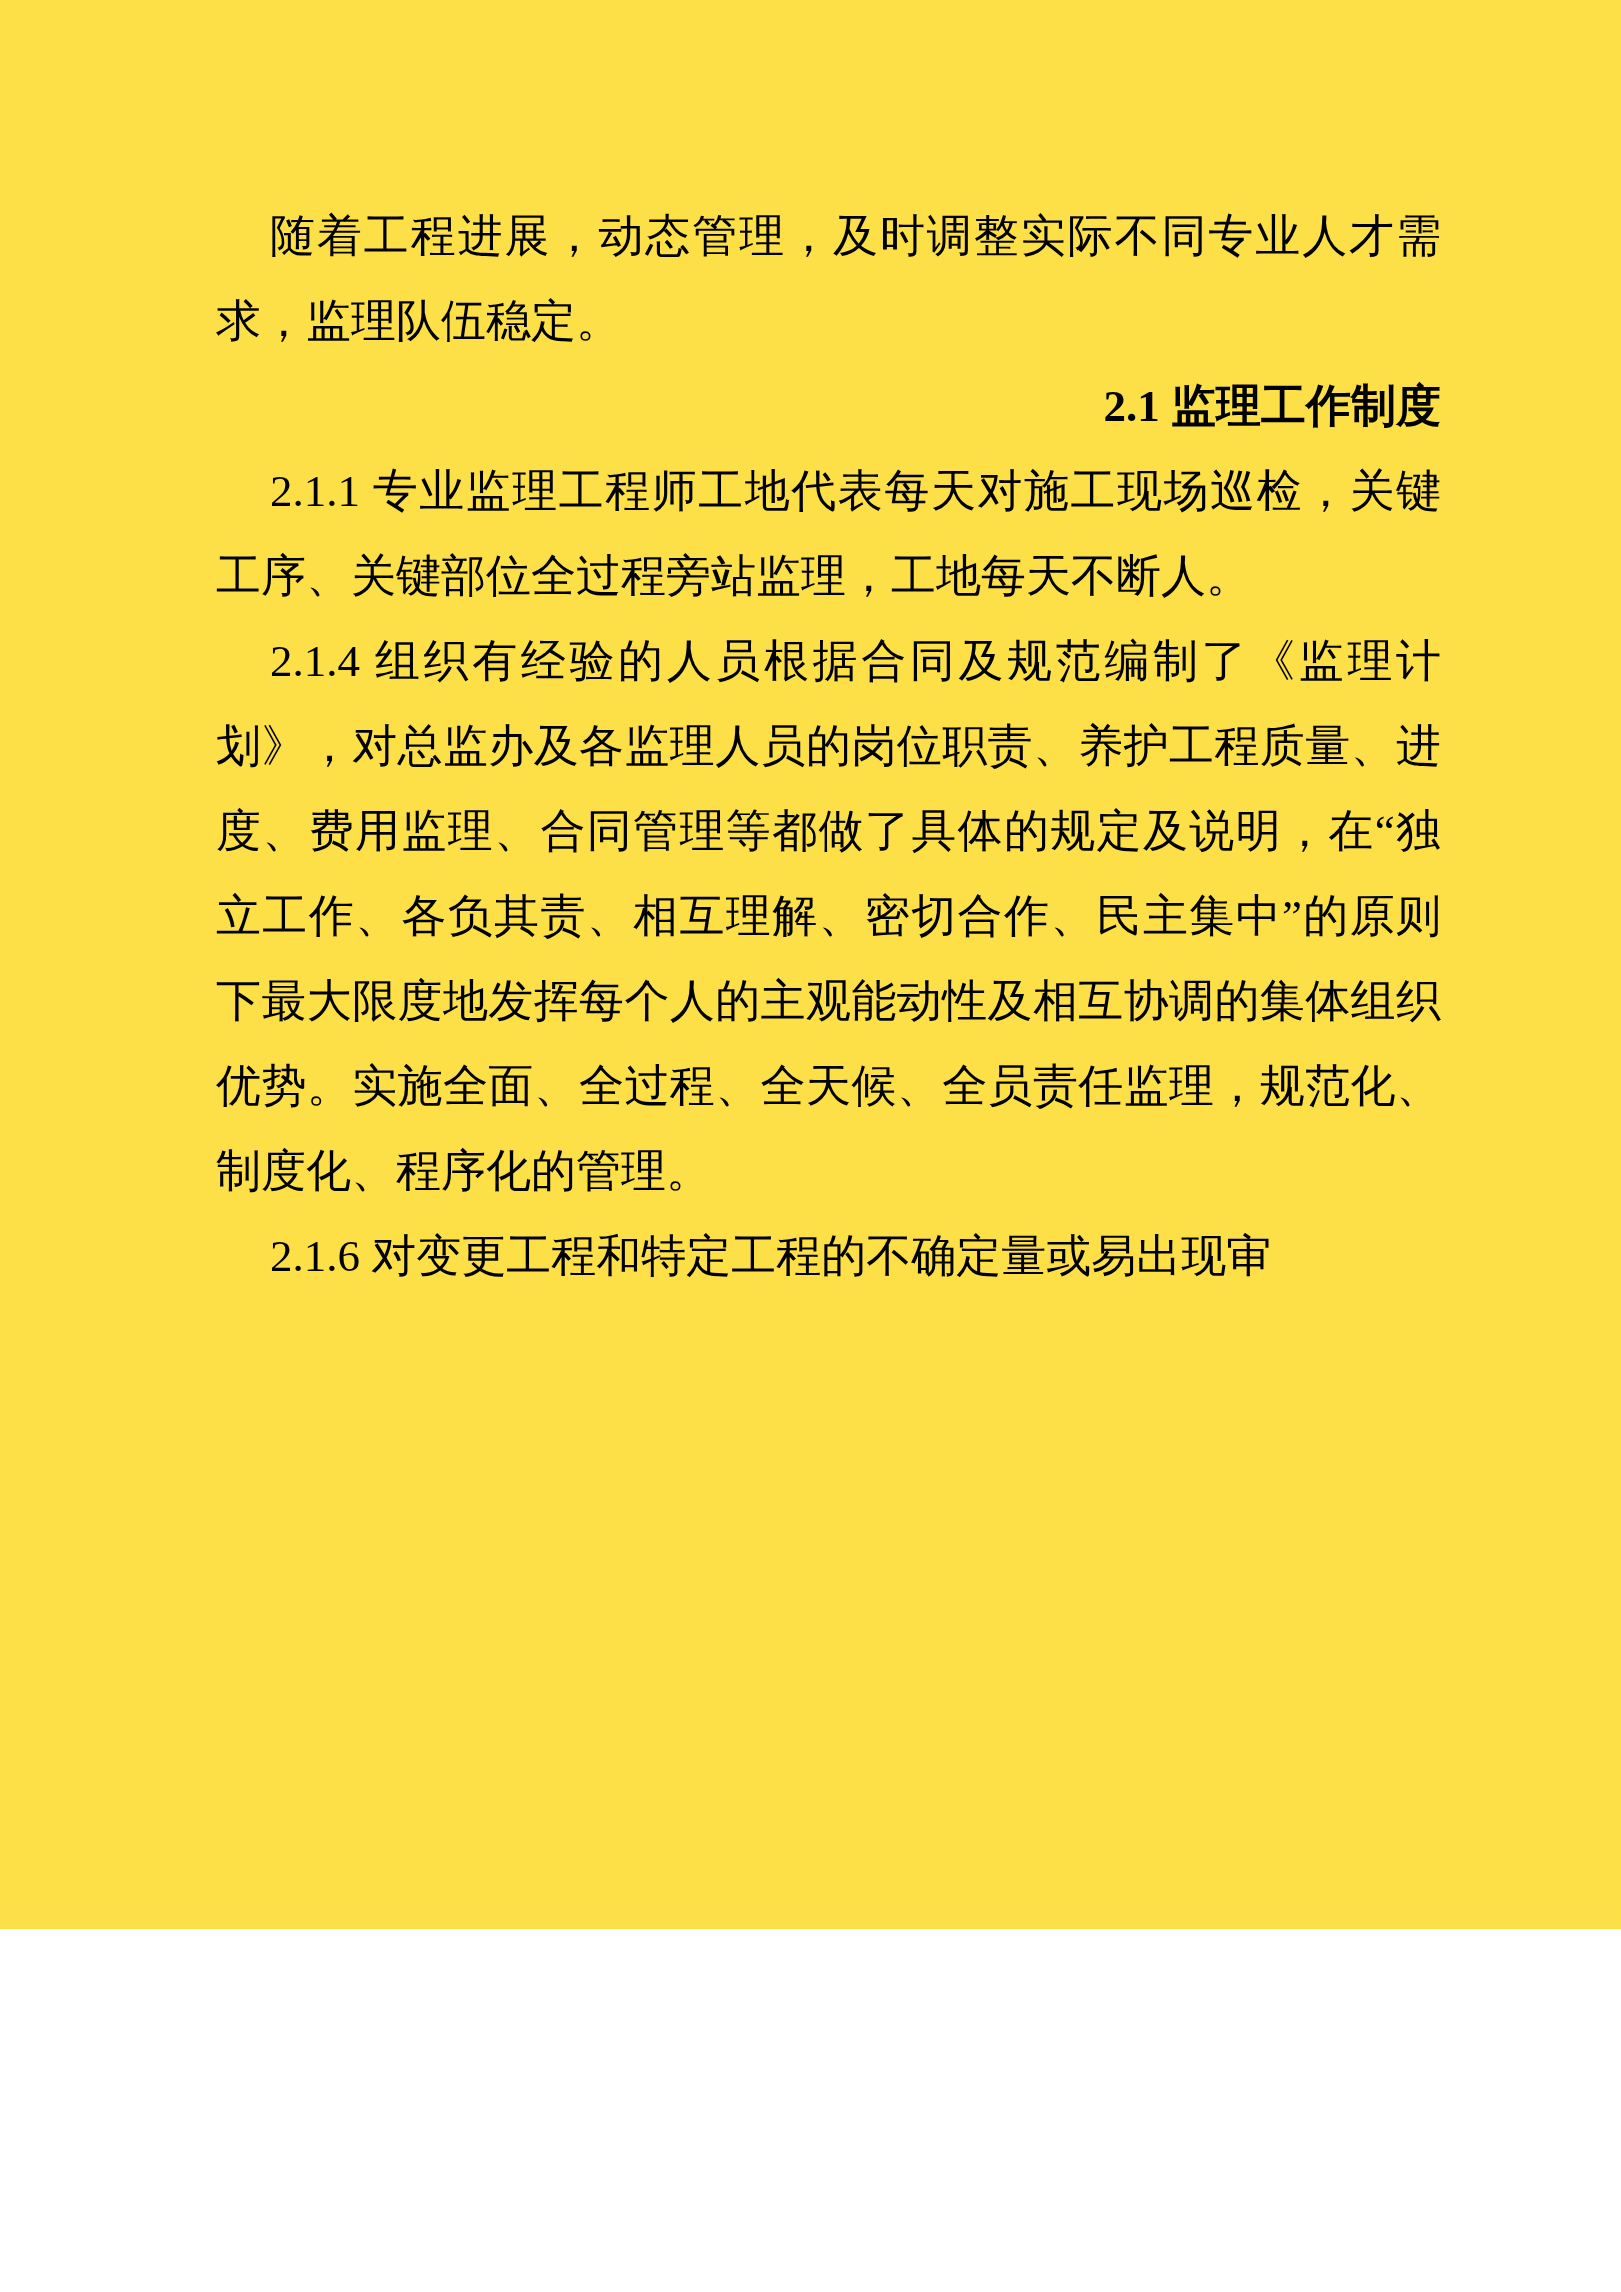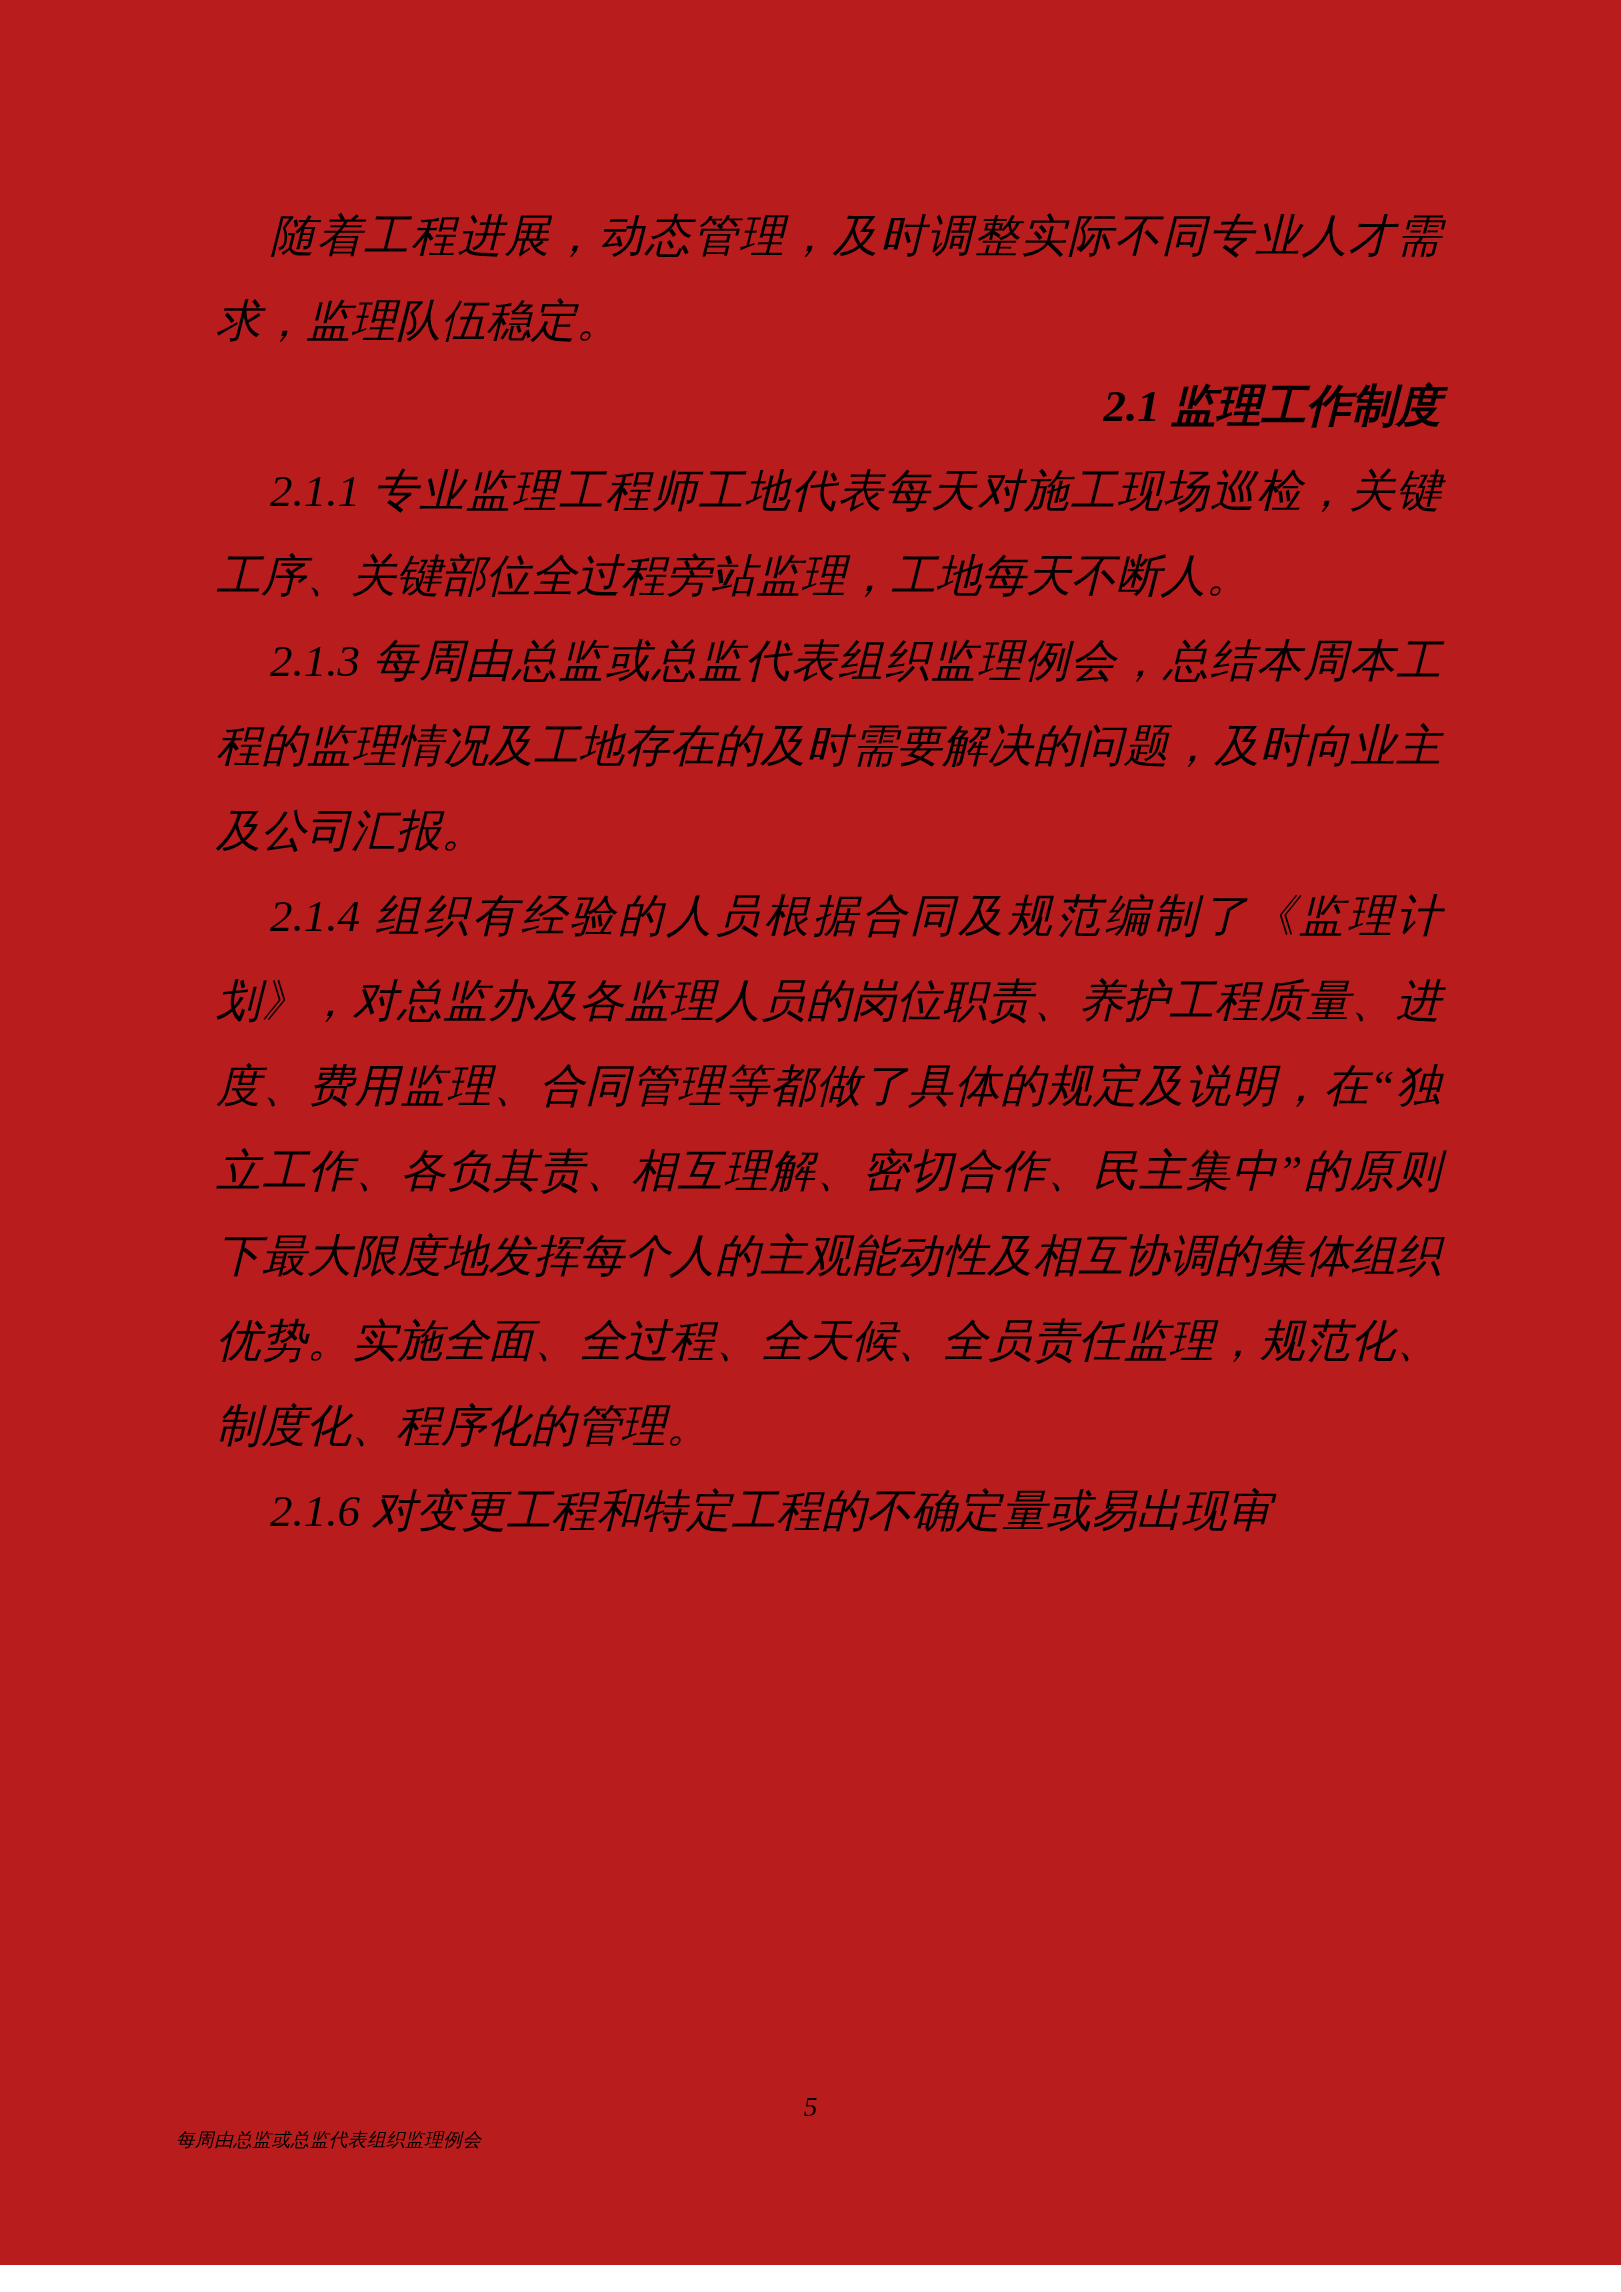--- a/index.html
+++ b/index.html
@@ -3,26 +3,25 @@
 <meta charset="utf-8">
 <style>
   html, body {
     margin: 0;
     padding: 0;
     background: #ffffff;
   }
   .page {
     position: relative;
     width: 1621px;
-    height: 2265px;
-    background: #b91c1c;
+    height: 1929px;
+    background: #fde047;
     overflow: hidden;
     font-family: "Liberation Serif", "DejaVu Serif", serif;
     color: #000000;
-    font-style: italic;
   }
   .body-text {
     position: absolute;
     left: 216px;
     top: 194px;
     width: 1225px;
   }
   .para {
     margin: 0;
     padding: 0;
@@ -57,20 +56,19 @@
   }
 </style>
 </head>
 <body>
 
 <div class="page">
   <div class="body-text">
       <p class="para">随着工程进展，动态管理，及时调整实际不同专业人才需求，监理队伍稳定。</p>
       <p class="para heading">2.1 监理工作制度</p>
       <p class="para">2.1.1 专业监理工程师工地代表每天对施工现场巡检，关键工序、关键部位全过程旁站监理，工地每天不断人。</p>
-      <p class="para">2.1.3 每周由总监或总监代表组织监理例会，总结本周本工程的监理情况及工地存在的及时需要解决的问题，及时向业主及公司汇报。</p>
       <p class="para">2.1.4 组织有经验的人员根据合同及规范编制了《监理计划》，对总监办及各监理人员的岗位职责、养护工程质量、进度、费用监理、合同管理等都做了具体的规定及说明，在“独立工作、各负其责、相互理解、密切合作、民主集中”的原则下最大限度地发挥每个人的主观能动性及相互协调的集体组织优势。实施全面、全过程、全天候、全员责任监理，规范化、制度化、程序化的管理。</p>
       <p class="para">2.1.6 对变更工程和特定工程的不确定量或易出现审</p>
     </div>
   <div class="page-number">5</div>
   <div class="footer">每周由总监或总监代表组织监理例会</div>
 </div>
 
 
 </body></html>

